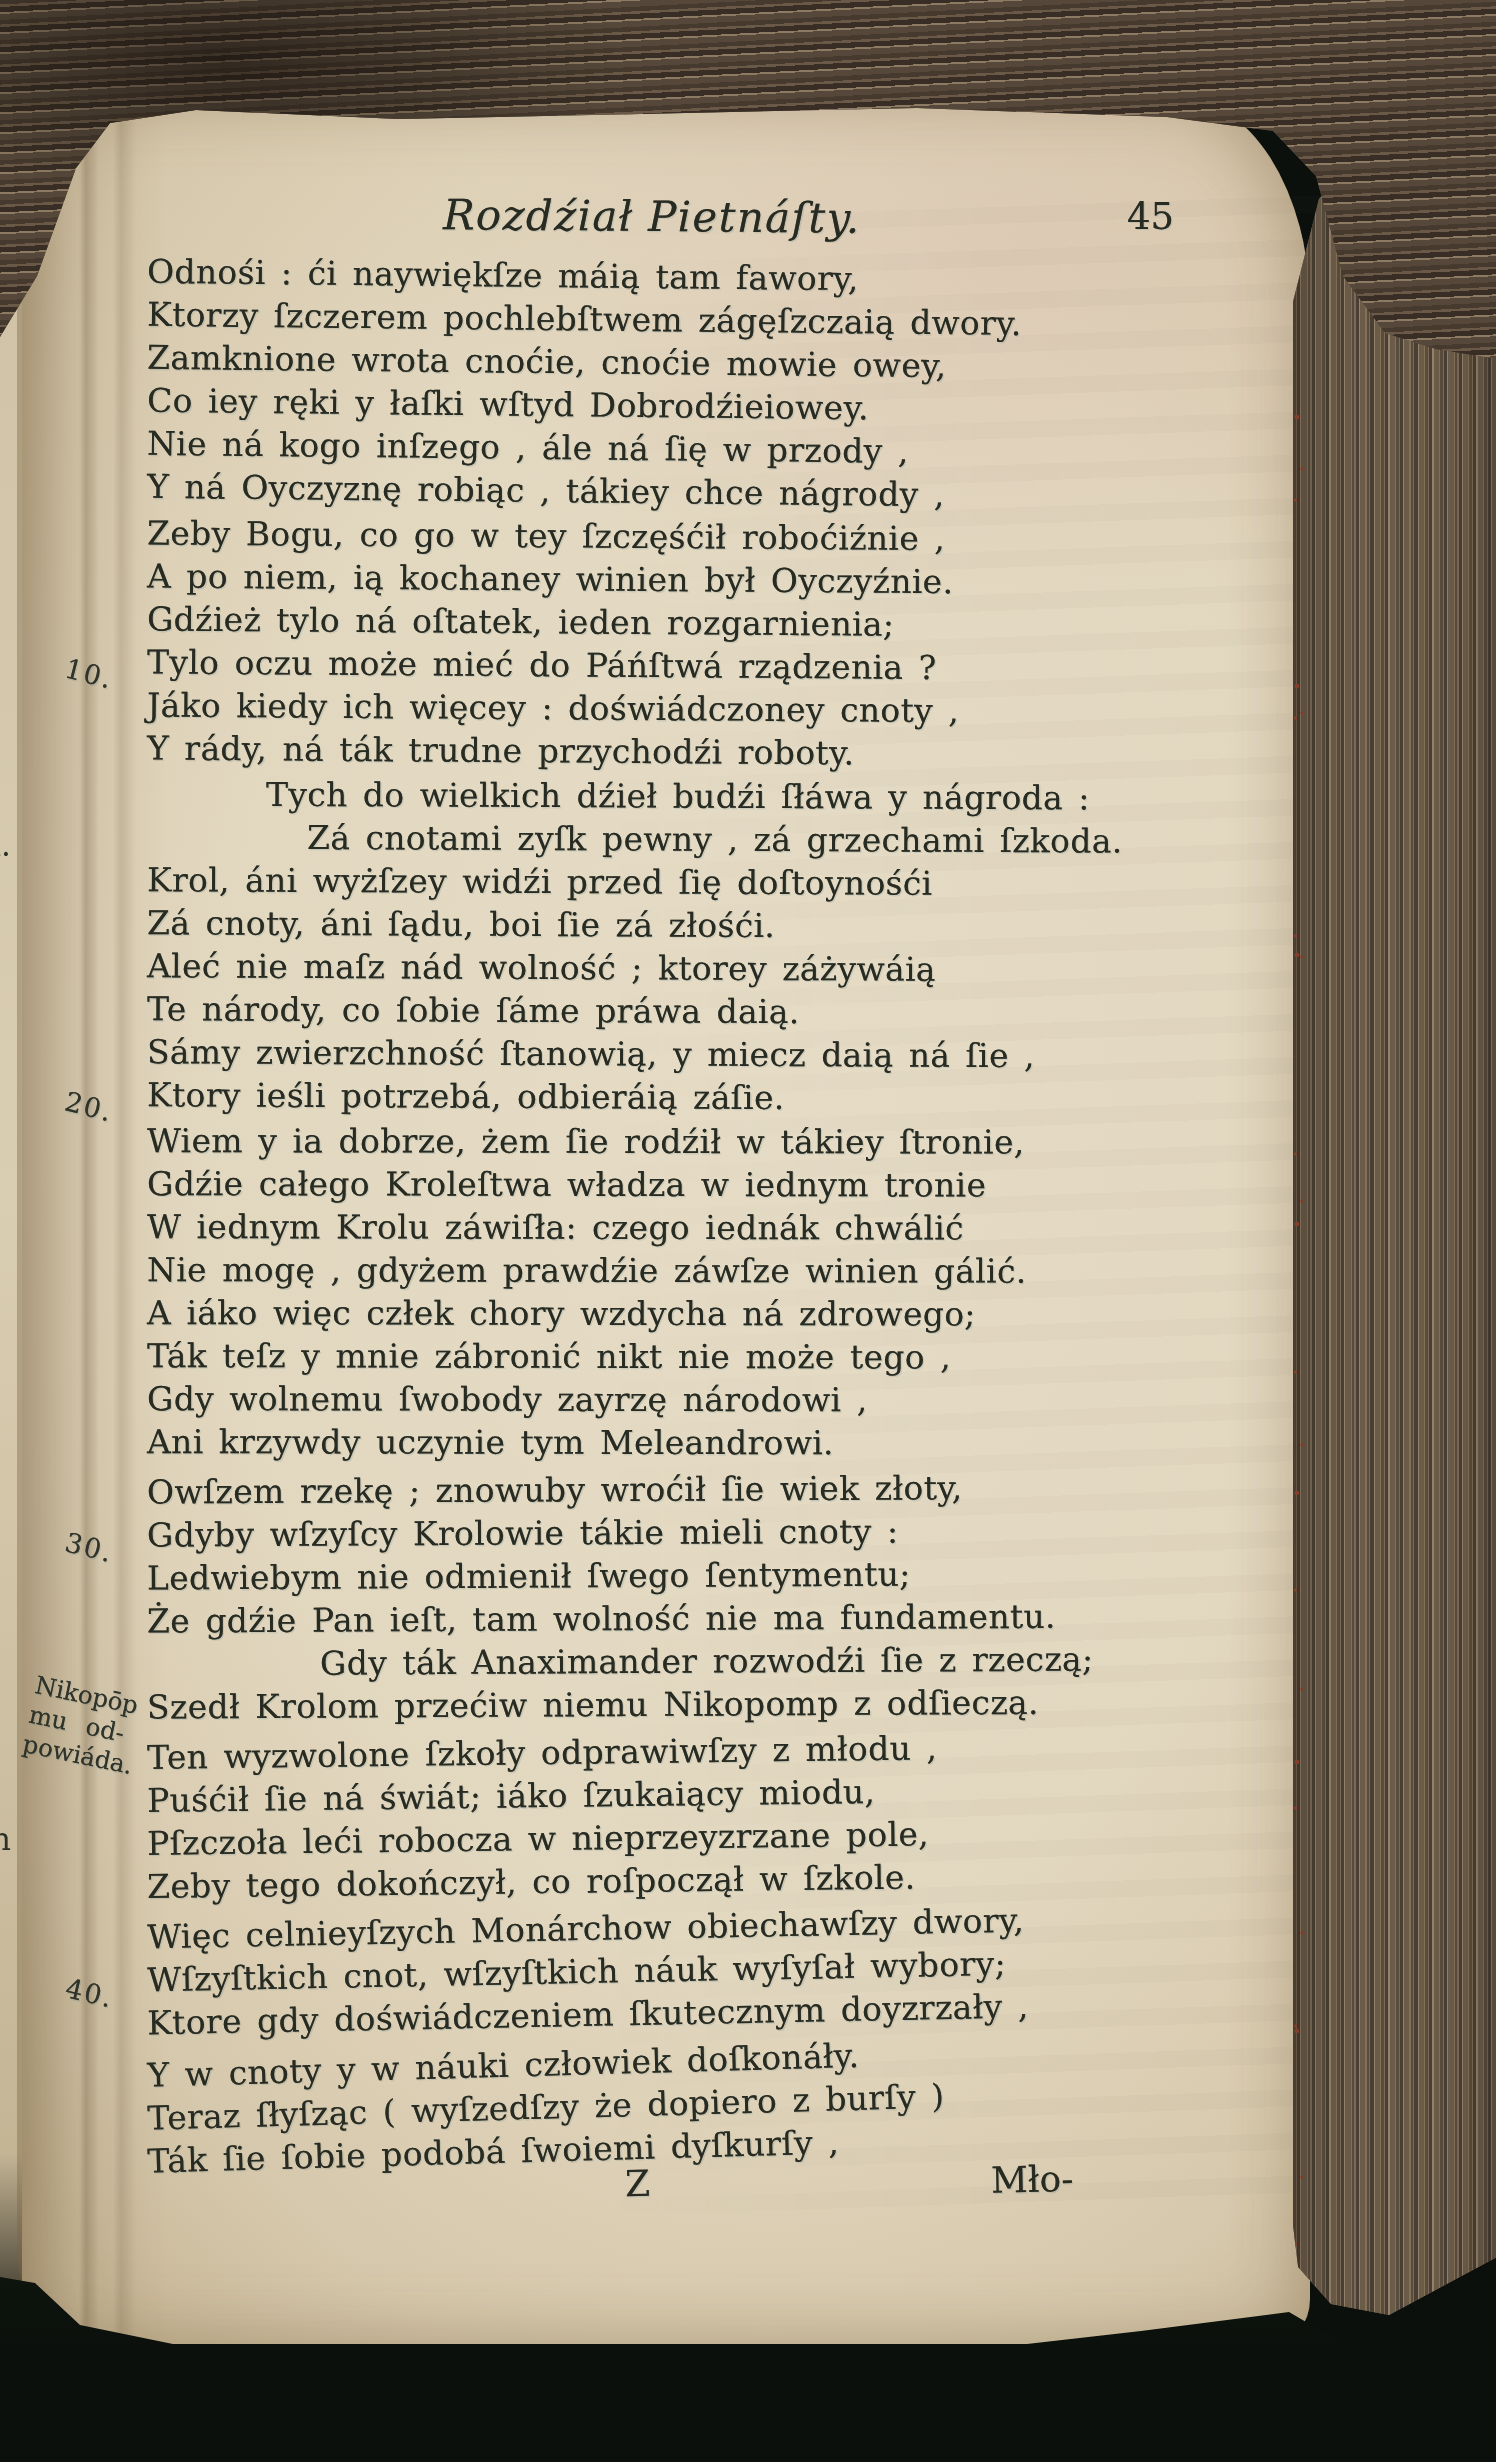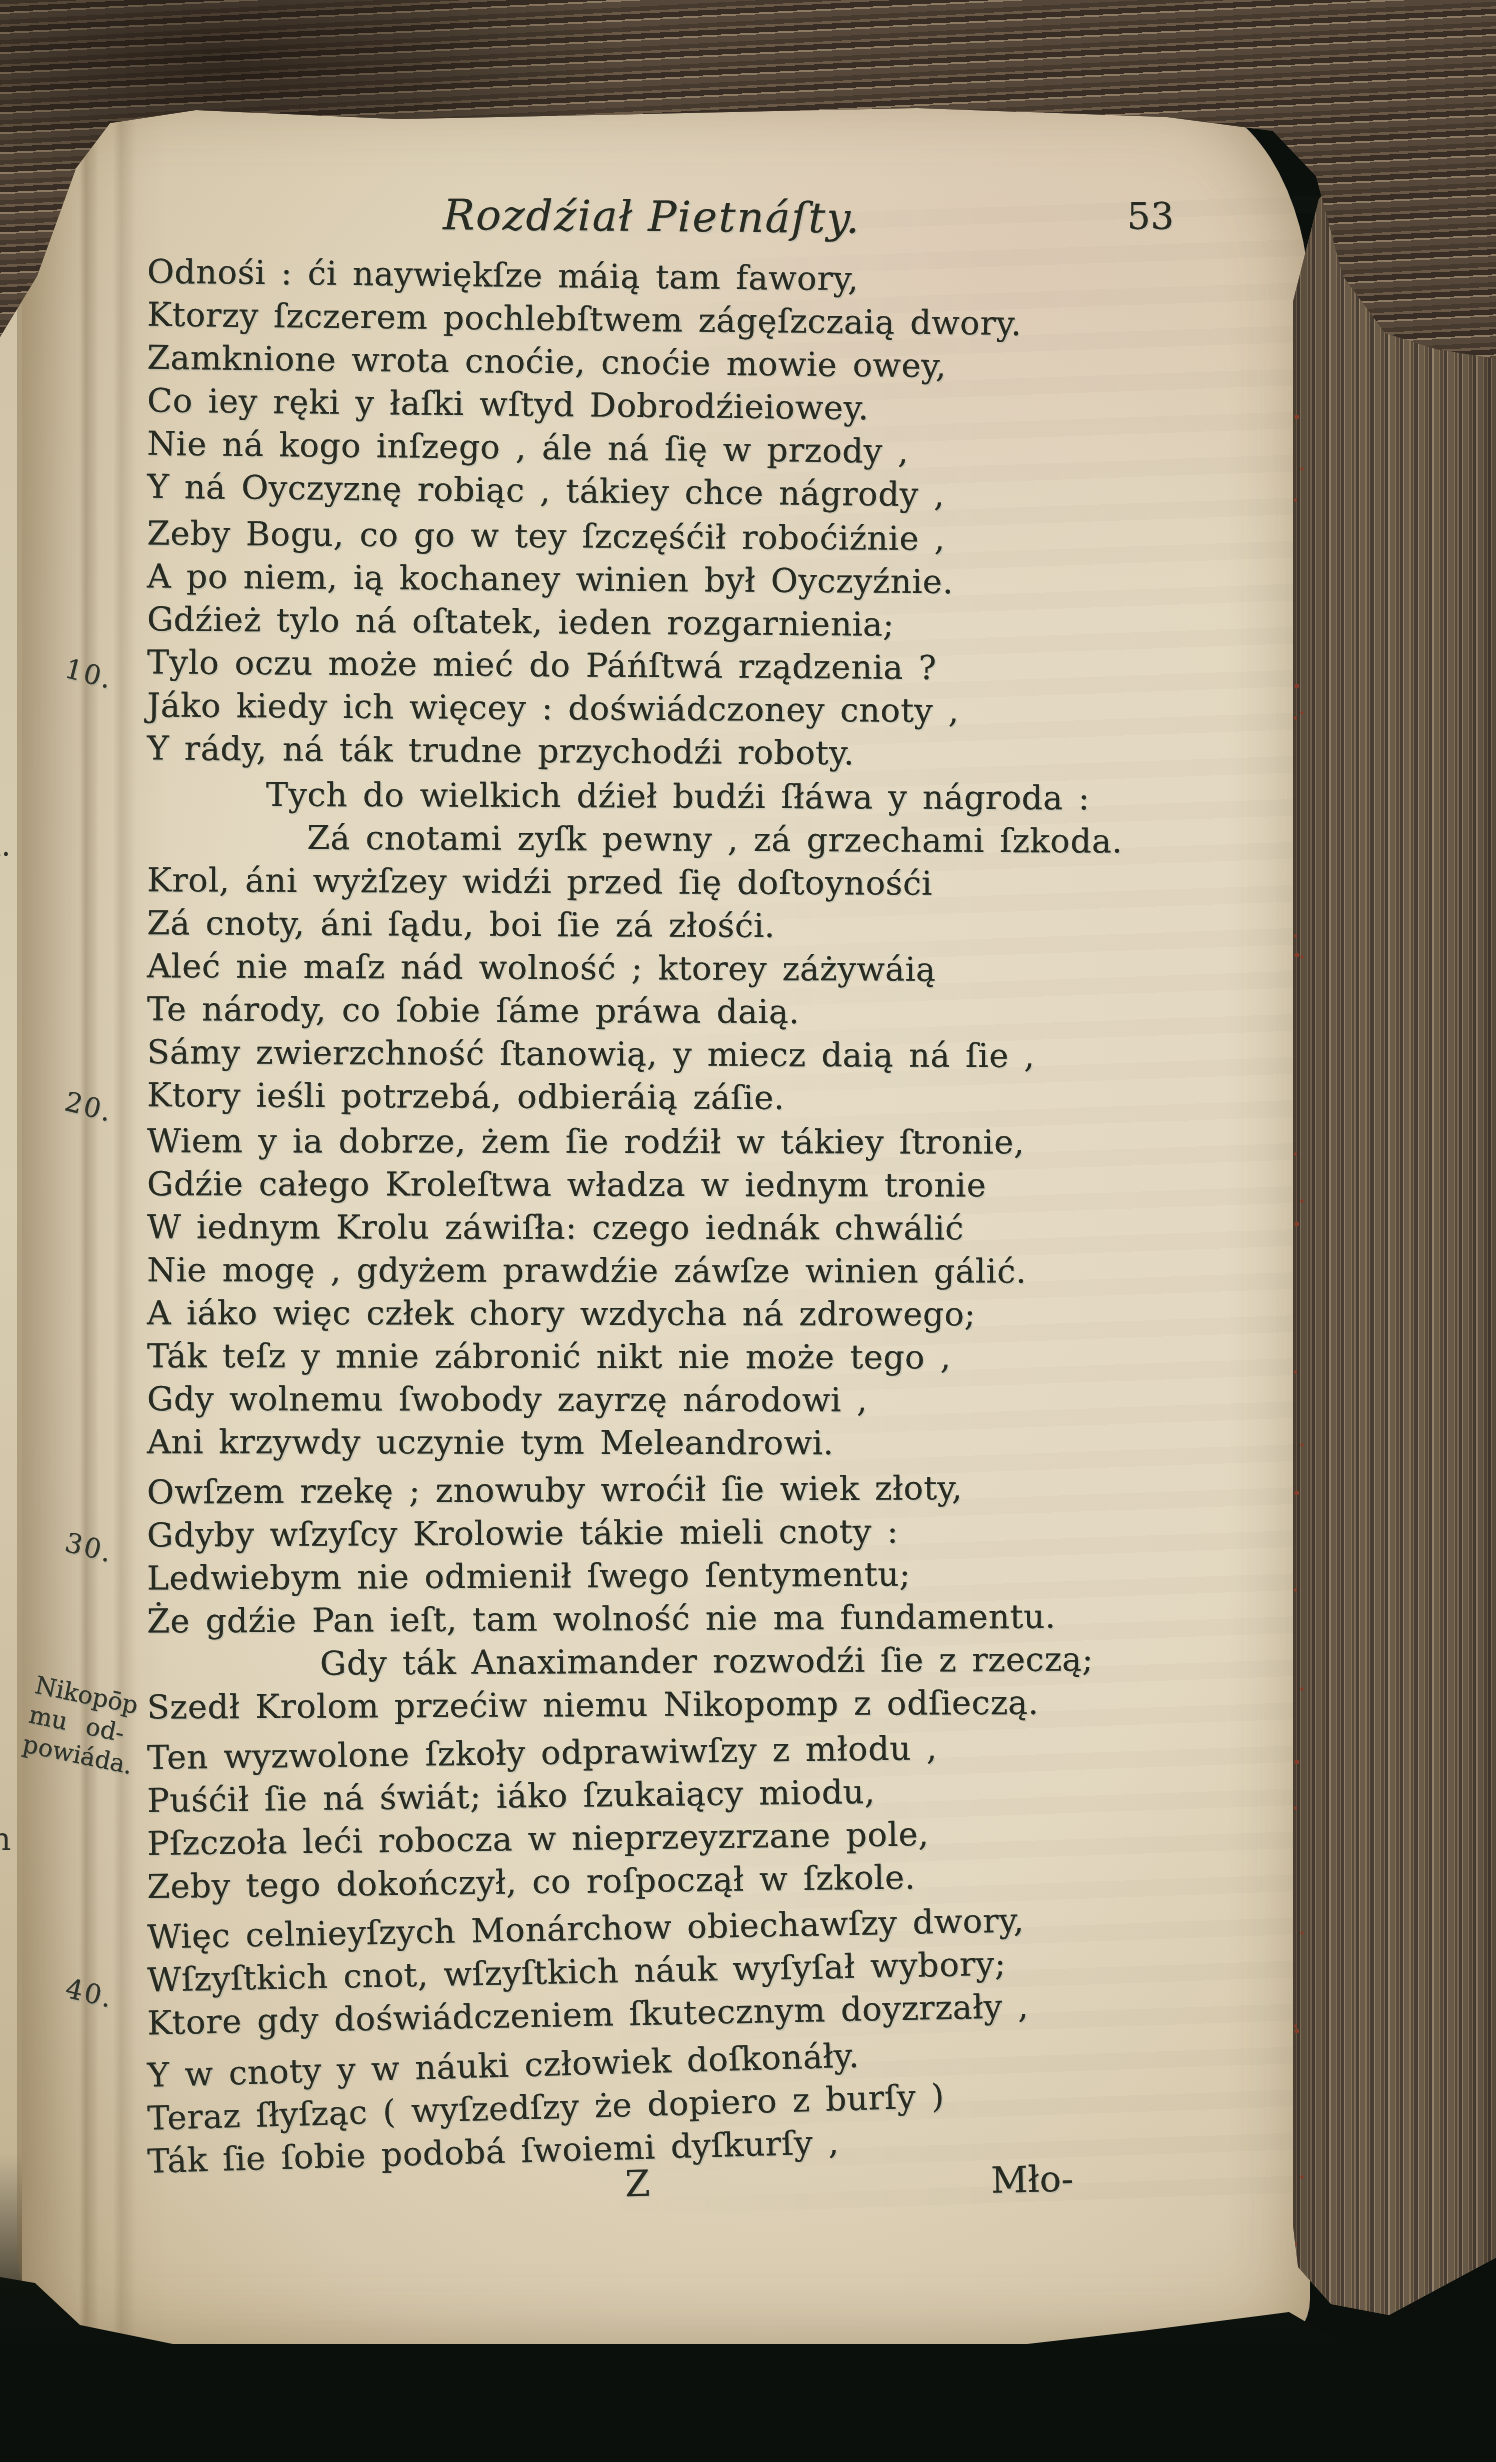--- a/index.html
+++ b/index.html
@@ -100,21 +100,21 @@
   <span class="bleed b3">n</span>
   <div class="gutter"></div>
   <div class="ghost"></div>
   <div class="top-edge"></div>
   <div class="fore-edge"></div>
   <div class="bottom-shadow"></div>
 
   <div class="content">
     <div class="header">
       <span class="chapter">Rozdźiał Pietnáſty.</span>
-      <span class="pagenum">53</span>
+      <span class="pagenum">45</span>
     </div>
     <div class="lines" id="lines">
         <div class="line">
     
     
     <span class="line-text" style="padding-left: 0px;">Odnośi :  ći naywiękſze máią tam fawory,</span>
   </div>
         <div class="line">
     
     

